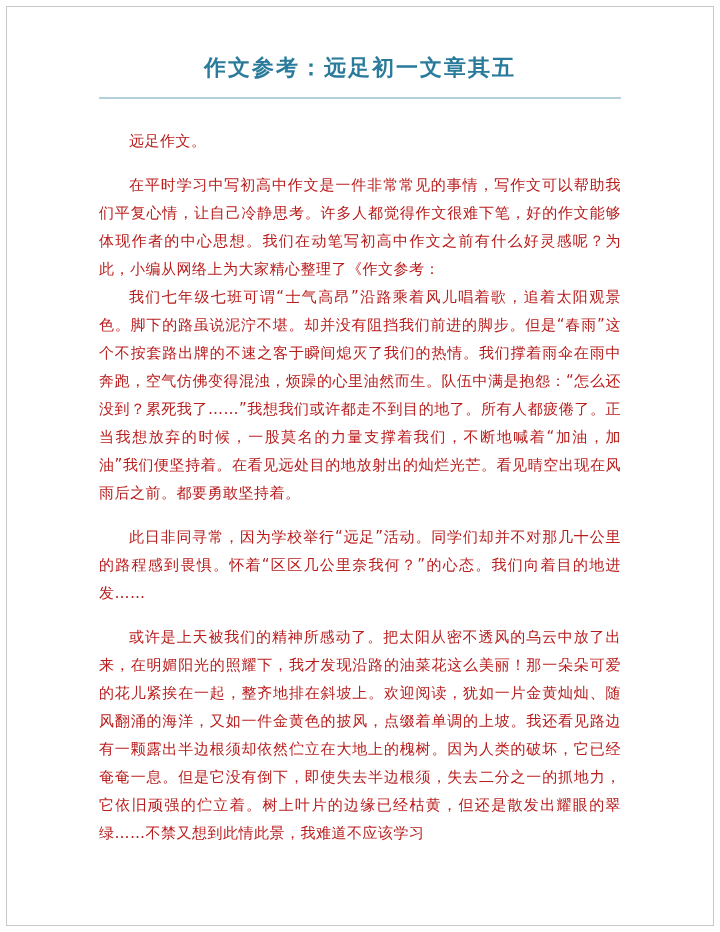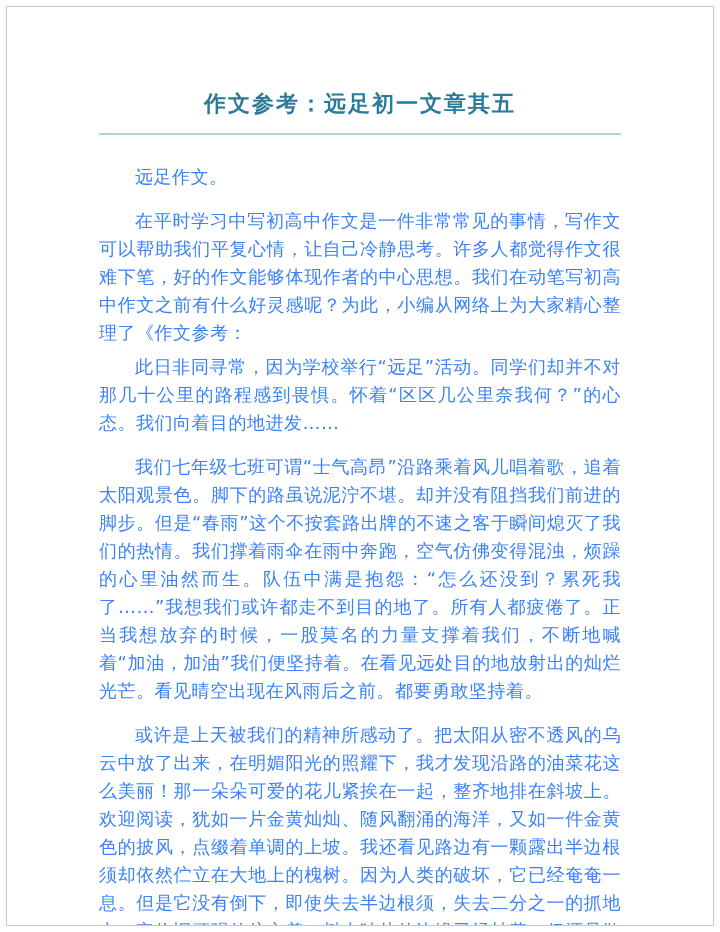--- a/index.html
+++ b/index.html
@@ -17,59 +17,59 @@
   }
   .page {
     position: absolute;
     top: 6px;
     left: 6px;
     right: 6px;
     bottom: 6px;
     border: 1px solid #c9c9c9;
     background: #ffffff;
     box-sizing: border-box;
-    padding: 82px 92px 0 92px;
+    padding: 46px 92px 0 92px;
     overflow: hidden;
   }
   .doc-title {
     margin: 0 0 14px 0;
     font-size: 22px;
     font-weight: bold;
     letter-spacing: 2px;
     text-align: center;
     color: #2a7b9b;
   }
   .title-rule {
     border: none;
     border-top: 2px solid #b5d0dd;
     margin: 0 0 28px 0;
   }
   .content p {
     margin: 0 0 16px 0;
-    font-size: 18px;
+    font-size: 15px;
     line-height: 28px;
-    color: #3b82f6;
+    color: #b91c1c;
     text-align: justify;
     letter-spacing: 0.5px;
   }
   .content p.indent {
     text-indent: 2em;
   }
   .content p.no-gap {
-    margin-bottom: 6px;
+    margin-bottom: 0;
   }
 </style>
 </head>
 <body>
 
 <div class="viewport">
   <div class="page">
     <h1 class="doc-title">作文参考：远足初一文章其五</h1>
     <hr class="title-rule">
     <div class="content">
       <p class="indent">远足作文。</p>
       <p class="indent no-gap">在平时学习中写初高中作文是一件非常常见的事情，写作文可以帮助我们平复心情，让自己冷静思考。许多人都觉得作文很难下笔，好的作文能够体现作者的中心思想。我们在动笔写初高中作文之前有什么好灵感呢？为此，小编从网络上为大家精心整理了《作文参考：</p>
+      <p class="indent">我们七年级七班可谓“士气高昂”沿路乘着风儿唱着歌，追着太阳观景色。脚下的路虽说泥泞不堪。却并没有阻挡我们前进的脚步。但是“春雨”这个不按套路出牌的不速之客于瞬间熄灭了我们的热情。我们撑着雨伞在雨中奔跑，空气仿佛变得混浊，烦躁的心里油然而生。队伍中满是抱怨：“怎么还没到？累死我了……”我想我们或许都走不到目的地了。所有人都疲倦了。正当我想放弃的时候，一股莫名的力量支撑着我们，不断地喊着“加油，加油”我们便坚持着。在看见远处目的地放射出的灿烂光芒。看见晴空出现在风雨后之前。都要勇敢坚持着。</p>
       <p class="indent">此日非同寻常，因为学校举行“远足”活动。同学们却并不对那几十公里的路程感到畏惧。怀着“区区几公里奈我何？”的心态。我们向着目的地进发……</p>
-      <p class="indent">我们七年级七班可谓“士气高昂”沿路乘着风儿唱着歌，追着太阳观景色。脚下的路虽说泥泞不堪。却并没有阻挡我们前进的脚步。但是“春雨”这个不按套路出牌的不速之客于瞬间熄灭了我们的热情。我们撑着雨伞在雨中奔跑，空气仿佛变得混浊，烦躁的心里油然而生。队伍中满是抱怨：“怎么还没到？累死我了……”我想我们或许都走不到目的地了。所有人都疲倦了。正当我想放弃的时候，一股莫名的力量支撑着我们，不断地喊着“加油，加油”我们便坚持着。在看见远处目的地放射出的灿烂光芒。看见晴空出现在风雨后之前。都要勇敢坚持着。</p>
       <p class="indent">或许是上天被我们的精神所感动了。把太阳从密不透风的乌云中放了出来，在明媚阳光的照耀下，我才发现沿路的油菜花这么美丽！那一朵朵可爱的花儿紧挨在一起，整齐地排在斜坡上。欢迎阅读，犹如一片金黄灿灿、随风翻涌的海洋，又如一件金黄色的披风，点缀着单调的上坡。我还看见路边有一颗露出半边根须却依然伫立在大地上的槐树。因为人类的破坏，它已经奄奄一息。但是它没有倒下，即使失去半边根须，失去二分之一的抓地力，它依旧顽强的伫立着。树上叶片的边缘已经枯黄，但还是散发出耀眼的翠绿……不禁又想到此情此景，我难道不应该学习</p>
     </div>
   </div>
 </div>
 
 </body></html>

